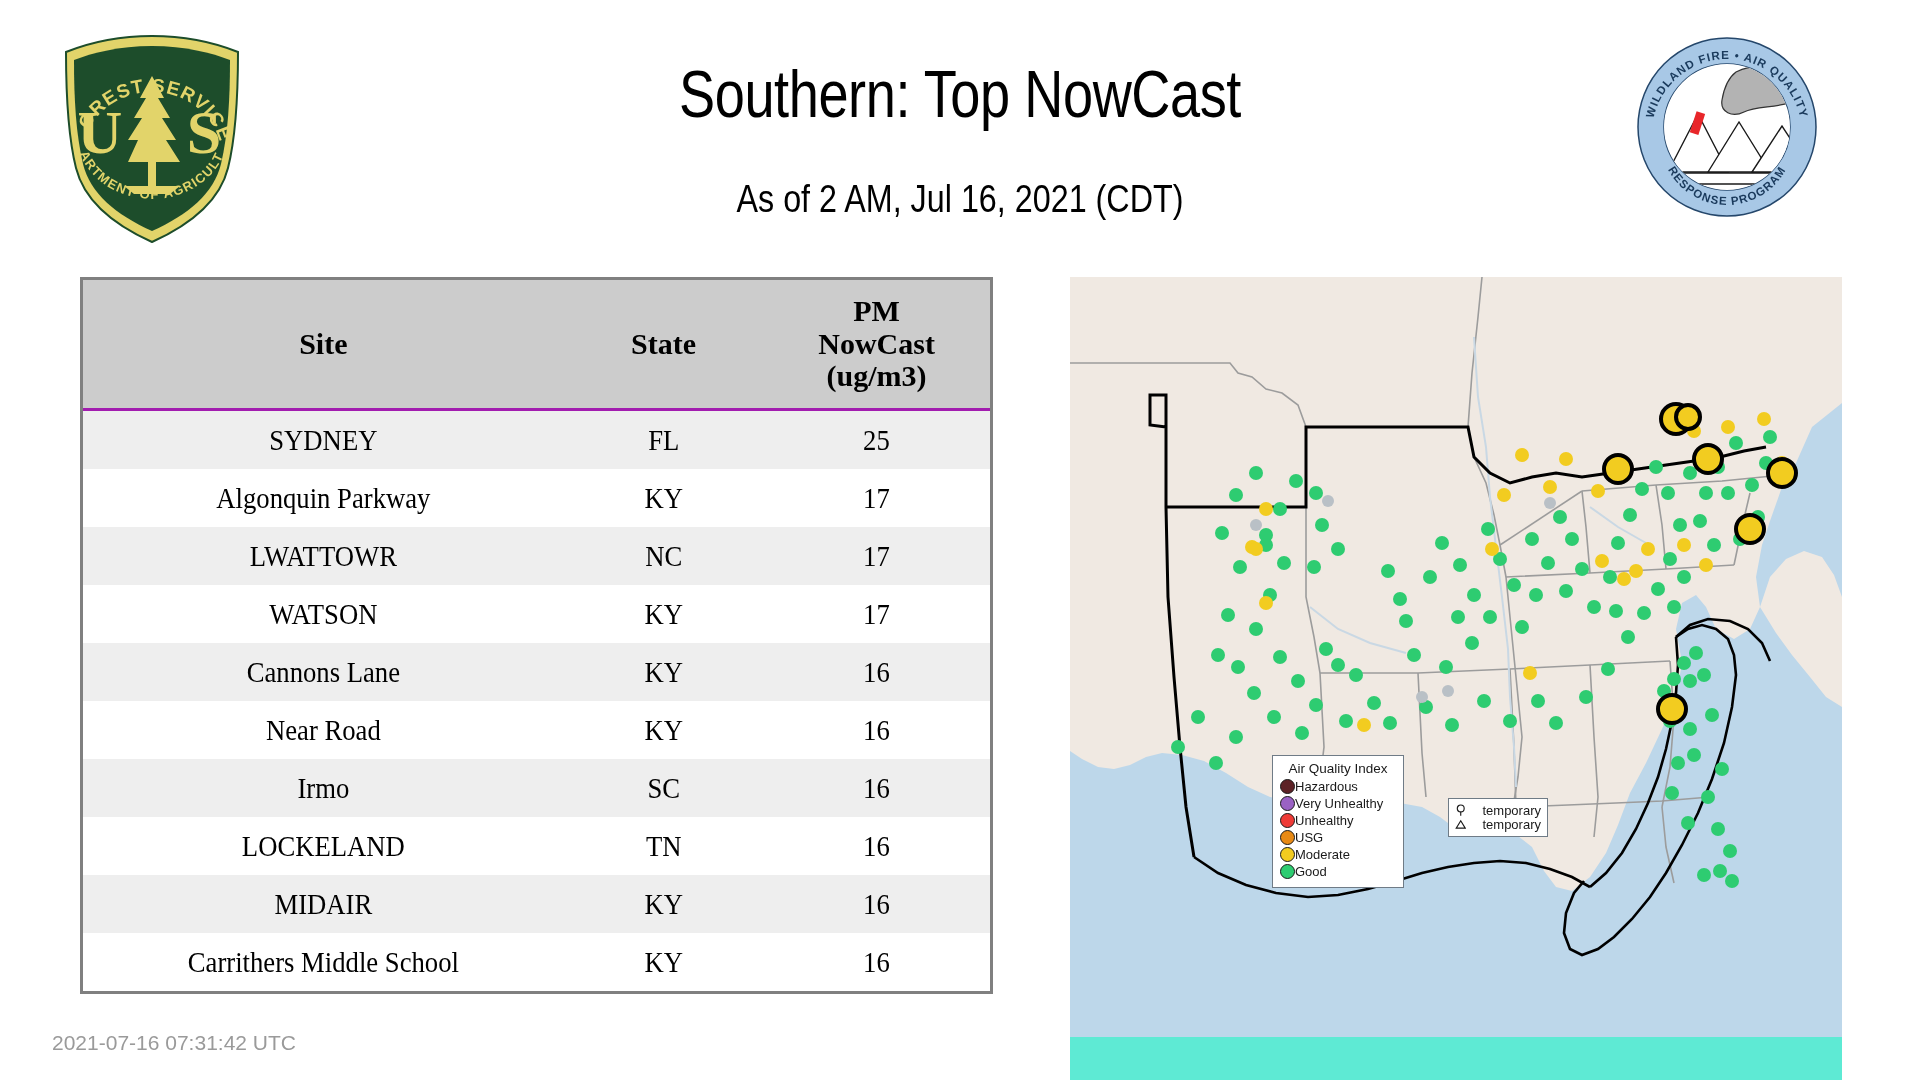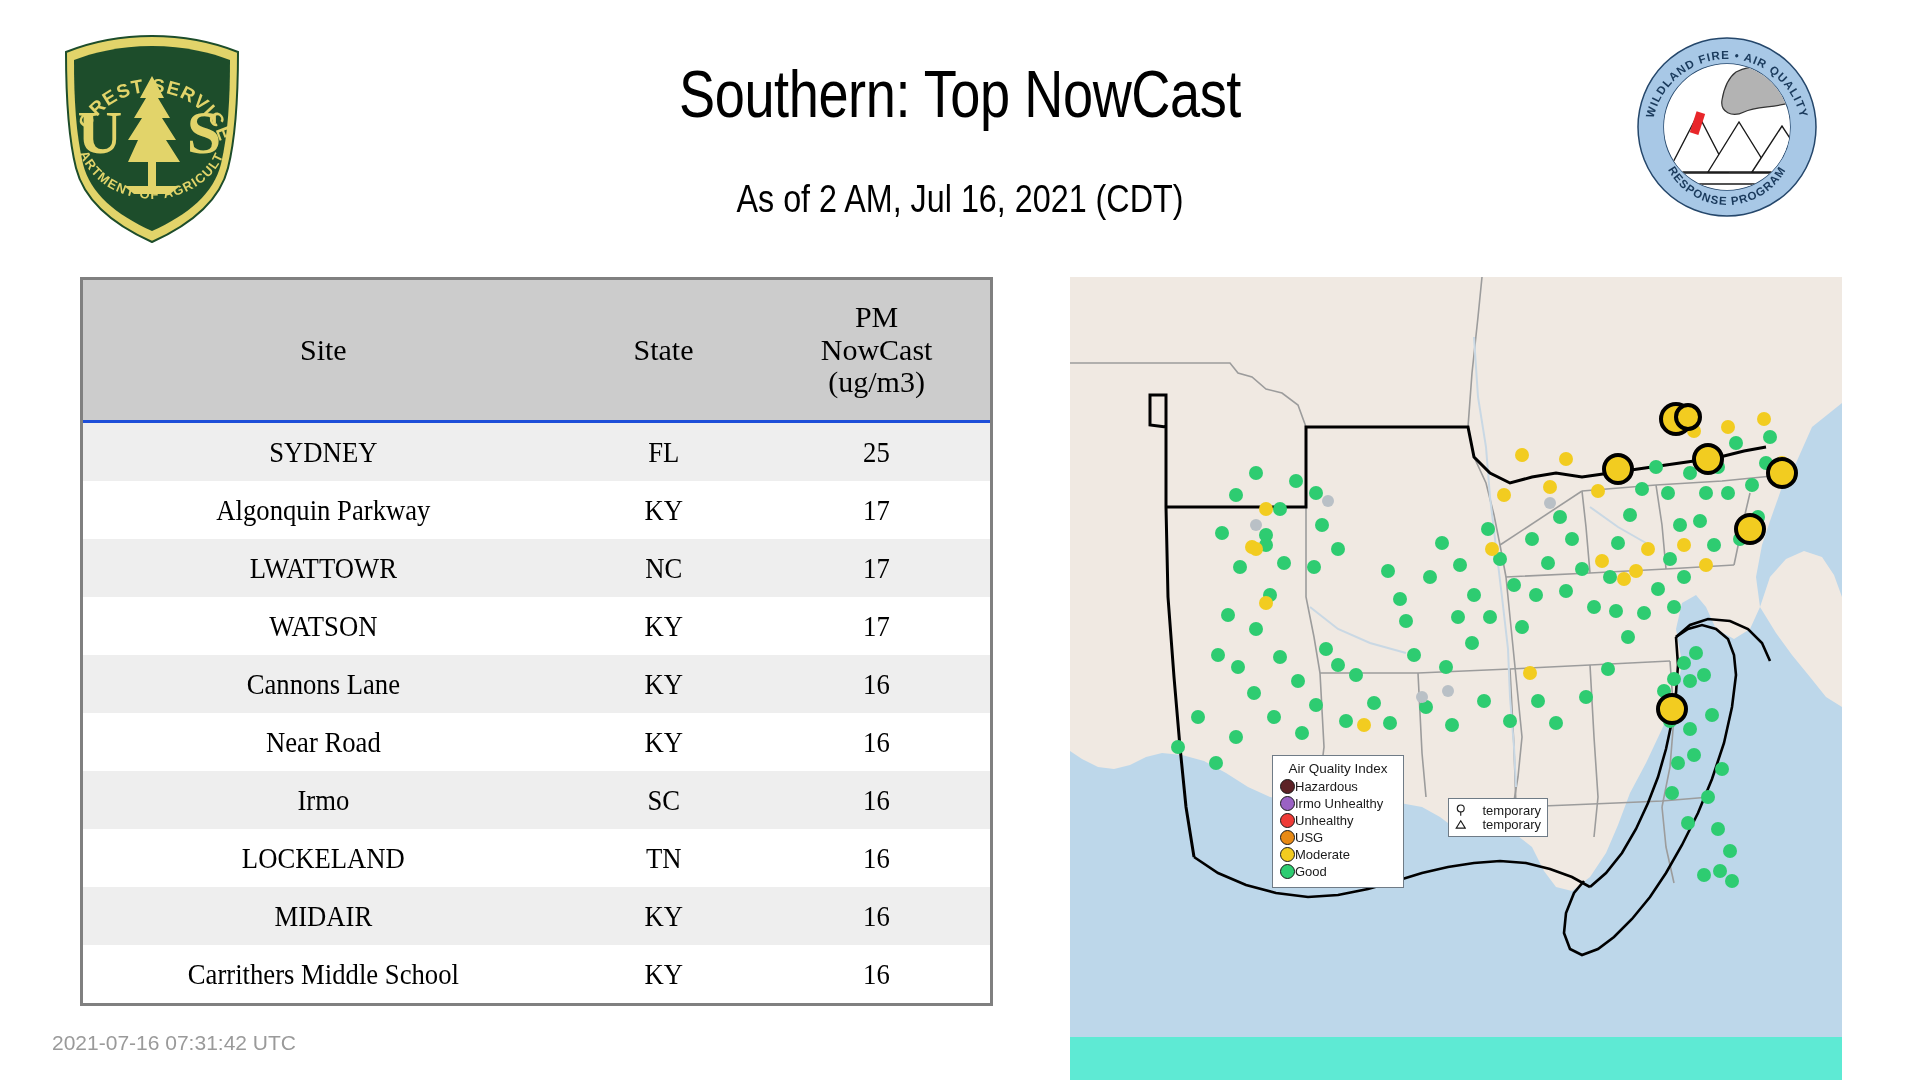--- a/index.html
+++ b/index.html
@@ -72,26 +72,26 @@
   }
   table.nowcast {
     width: 100%;
     border-collapse: collapse;
     font-family: "Liberation Serif", serif;
   }
   table.nowcast thead th {
     background: #cccccc;
     color: #000000;
     font-size: 30px;
-    font-weight: normal;
+    font-weight: bold;
     text-align: center;
     vertical-align: middle;
-    padding: 14px 4px;
+    padding: 8px 4px;
     height: 112px;
-    border-bottom: 3px solid #1d4ed8;
+    border-bottom: 3px solid #a21caf;
     line-height: 1.08;
   }
   table.nowcast thead th.col-site  { width: 53%; }
   table.nowcast thead th.col-state { width: 22%; }
   table.nowcast thead th.col-pm    { width: 25%; }
   table.nowcast tbody td {
     font-size: 29px;
     text-align: center;
     color: #000000;
     height: 58px;
@@ -553,21 +553,21 @@
 
   <div id="aqi-legend">
     <div class="legend-title">Air Quality Index</div>
     <div id="aqi-legend-items">
         <div class="legend-row">
           <span class="legend-swatch" style="background: rgb(93, 34, 38);"></span>
           <span class="legend-label">Hazardous</span>
         </div>
         <div class="legend-row">
           <span class="legend-swatch" style="background: rgb(154, 98, 196);"></span>
-          <span class="legend-label">Irmo Unhealthy</span>
+          <span class="legend-label">Very Unhealthy</span>
         </div>
         <div class="legend-row">
           <span class="legend-swatch" style="background: rgb(239, 59, 55);"></span>
           <span class="legend-label">Unhealthy</span>
         </div>
         <div class="legend-row">
           <span class="legend-swatch" style="background: rgb(232, 138, 21);"></span>
           <span class="legend-label">USG</span>
         </div>
         <div class="legend-row">

